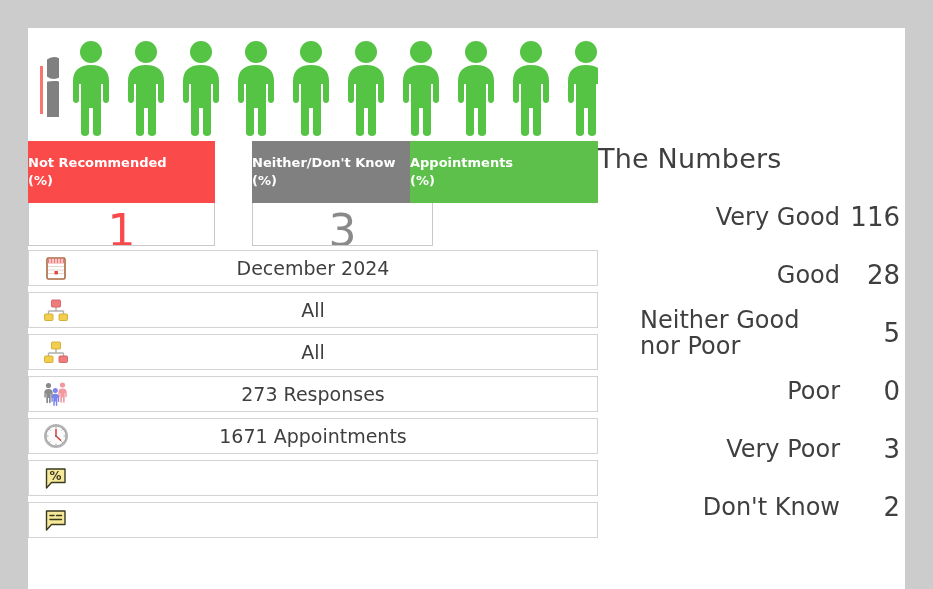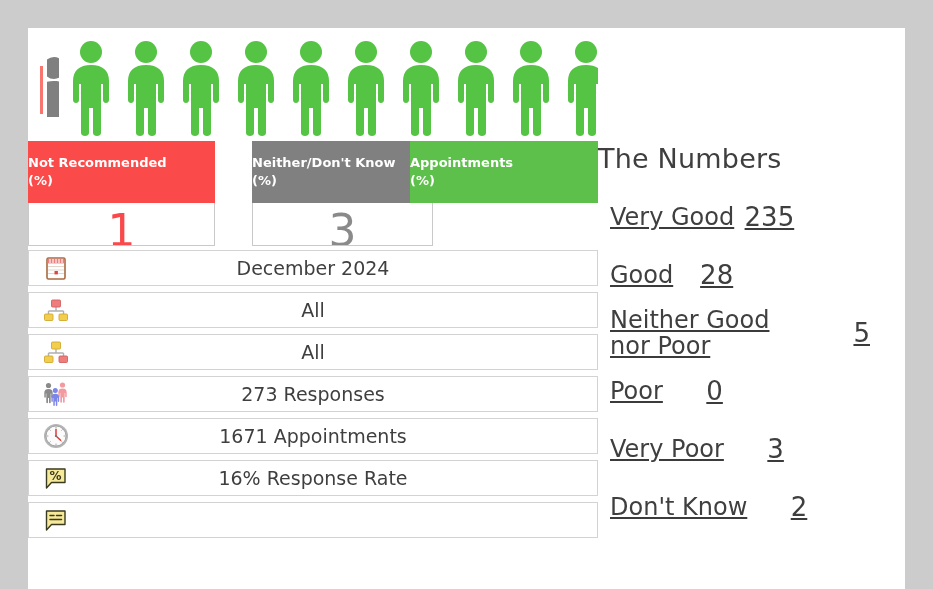--- a/index.html
+++ b/index.html
@@ -184,22 +184,21 @@
   #numbers-list {
     position: absolute;
     left: 12px;
     top: 160px;
     width: 290px;
   }
   .num-row {
     height: 58px;
     display: flex;
     align-items: center;
-    justify-content: flex-start;
-    text-decoration: underline;
+    justify-content: flex-end;
   }
   .num-label {
     font-size: 24px;
     color: #3f3f3f;
     line-height: 26px;
     max-width: 200px;
   }
   .num-value {
     font-size: 26px;
     color: #3f3f3f;
@@ -409,21 +408,20 @@
         <span class="row-label">1671 Appointments</span>
       </div>
 
       <div class="row">
         <span class="row-icon">
           <svg width="28" height="28" viewBox="0 0 28 28">
             <path d="M4.5 5 L23 5 L23 18.5 L9.5 18.5 L4.5 24 Z" fill="#f6e999" stroke="#3a3a20" stroke-width="1.4" stroke-linejoin="round"></path>
             <text x="13.5" y="15.5" font-family="DejaVu Sans, sans-serif" font-size="12" font-weight="bold" fill="#3a3a20" text-anchor="middle">%</text>
           </svg>
         </span>
-        <span class="row-label">16% Response Rate</span>
       </div>
 
       <div class="row">
         <span class="row-icon">
           <svg width="28" height="28" viewBox="0 0 28 28">
             <path d="M4.5 5 L23 5 L23 18.5 L9.5 18.5 L4.5 24 Z" fill="#f6e999" stroke="#3a3a20" stroke-width="1.4" stroke-linejoin="round"></path>
             <g stroke="#3a3a20" stroke-width="1.5" stroke-linecap="round">
               <line x1="8" y1="9.5" x2="12" y2="9.5"></line>
               <line x1="14.5" y1="9.5" x2="19.5" y2="9.5"></line>
               <line x1="8" y1="13.5" x2="19.5" y2="13.5"></line>
@@ -434,21 +432,21 @@
 
     </div>
   </div>
 
   <div id="right-col">
     <div id="numbers-title">The Numbers</div>
     <div id="numbers-list">
 
       <div class="num-row">
         <span class="num-label">Very Good</span>
-        <span class="num-value">235</span>
+        <span class="num-value">116</span>
       </div>
 
       <div class="num-row">
         <span class="num-label">Good</span>
         <span class="num-value">28</span>
       </div>
 
       <div class="num-row">
         <span class="num-label">Neither Good nor Poor</span>
         <span class="num-value">5</span>

